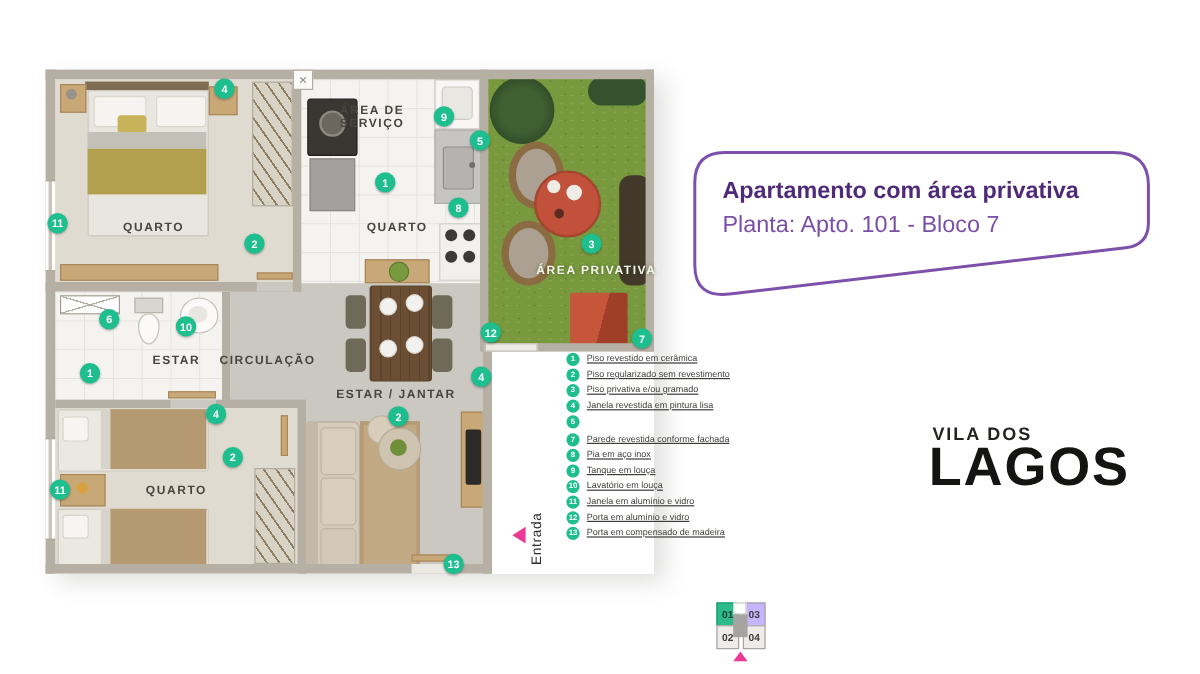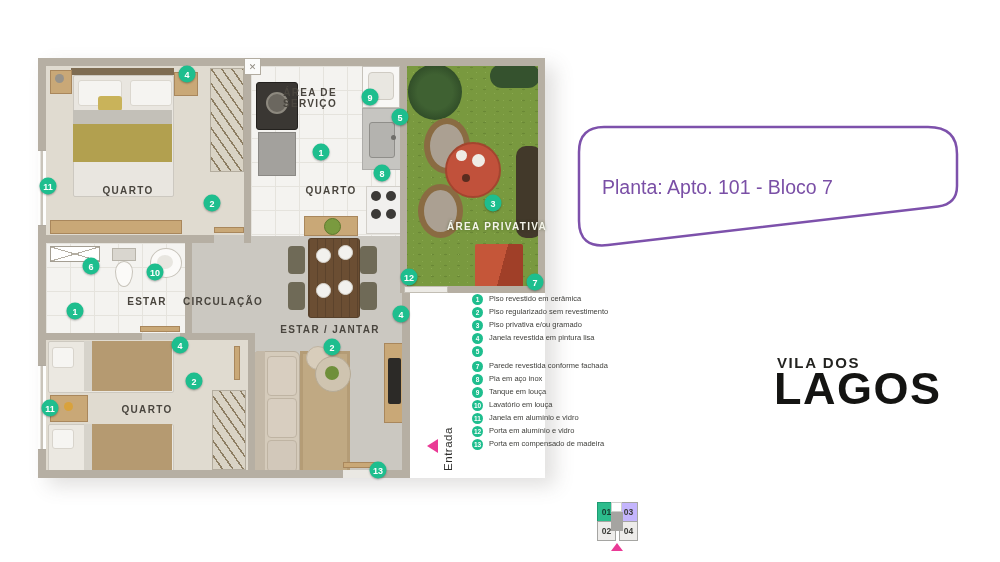--- a/index.html
+++ b/index.html
@@ -47,21 +47,21 @@
   .card svg{position:absolute;left:0;top:0;}
   .card-title{position:absolute;left:26px;top:24px;font-size:19.5px;font-weight:700;color:#4f2a78;}
   .card-sub{position:absolute;left:26px;top:52px;font-size:19.5px;color:#7a4fa6;}
 
   
   .legend{position:absolute;left:472px;top:294px;width:200px;}
   .lg-row{display:flex;align-items:flex-start;margin-bottom:2px;}
   .lg-row.multi{margin-bottom:4px;}
   .lg-num{flex:0 0 11px;width:11px;height:11px;border-radius:50%;background:#1ebe8e;color:#fff;
     font-size:6.5px;font-weight:700;display:flex;align-items:center;justify-content:center;margin-right:6px;}
-  .lg-text{font-size:7.5px;line-height:8.8px;color:#3e3e3a;max-width:176px;padding-top:1px;}
+  .lg-text{font-size:7.5px;line-height:8.8px;color:#3e3e3a;max-width:176px;padding-top:1px;text-decoration:underline;}
 
   
   .brand{position:absolute;left:696px;top:344px;width:270px;height:80px;}
   .brand-bar{position:absolute;left:4px;top:7px;width:64px;height:23px;border-radius:11px;
     transform:rotate(-7deg);}
   .brand-sq{position:absolute;left:2px;top:33px;width:40px;height:35px;border-radius:10px;
     transform:rotate(-4deg);}
   .brand-sm{position:absolute;left:47px;top:36px;width:22px;height:33px;border-radius:8px;
     transform:rotate(-4deg);}
   .brand-top{position:absolute;left:81px;top:10px;font-size:15px;font-weight:700;
@@ -237,20 +237,21 @@
       </div>
   </div>
 
   <div class="entrada-tri"></div>
   <div class="entrada-label">Entrada</div>
 
   <div class="card">
     <svg width="384" height="130" viewBox="0 0 384 130">
       <path d="M 28 3 L 352 3 Q 381 3 381 30 L 381 62 Q 381 80 362 82.5 L 32 121 Q 3 124.5 3 97 L 3 28 Q 3 3 28 3 Z" fill="none" stroke="#7d51ab" stroke-width="2.5" stroke-linejoin="round"></path>
     </svg>
+    <div class="card-title">Apartamento com área privativa</div>
     <div class="card-sub">Planta: Apto. 101 - Bloco 7</div>
   </div>
 
   <div class="legend" id="legend-list">
       <div class="lg-row">
         <span class="lg-num">1</span>
         <span class="lg-text">Piso revestido em cerâmica</span>
       </div>
       <div class="lg-row">
         <span class="lg-num">2</span>

